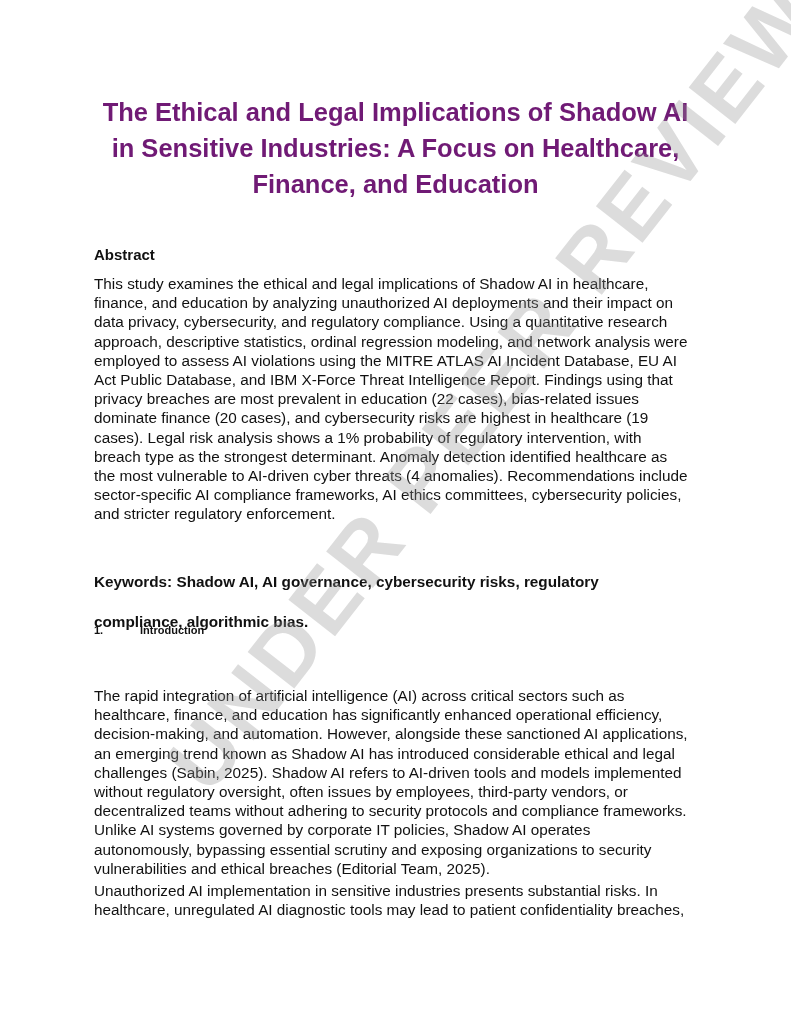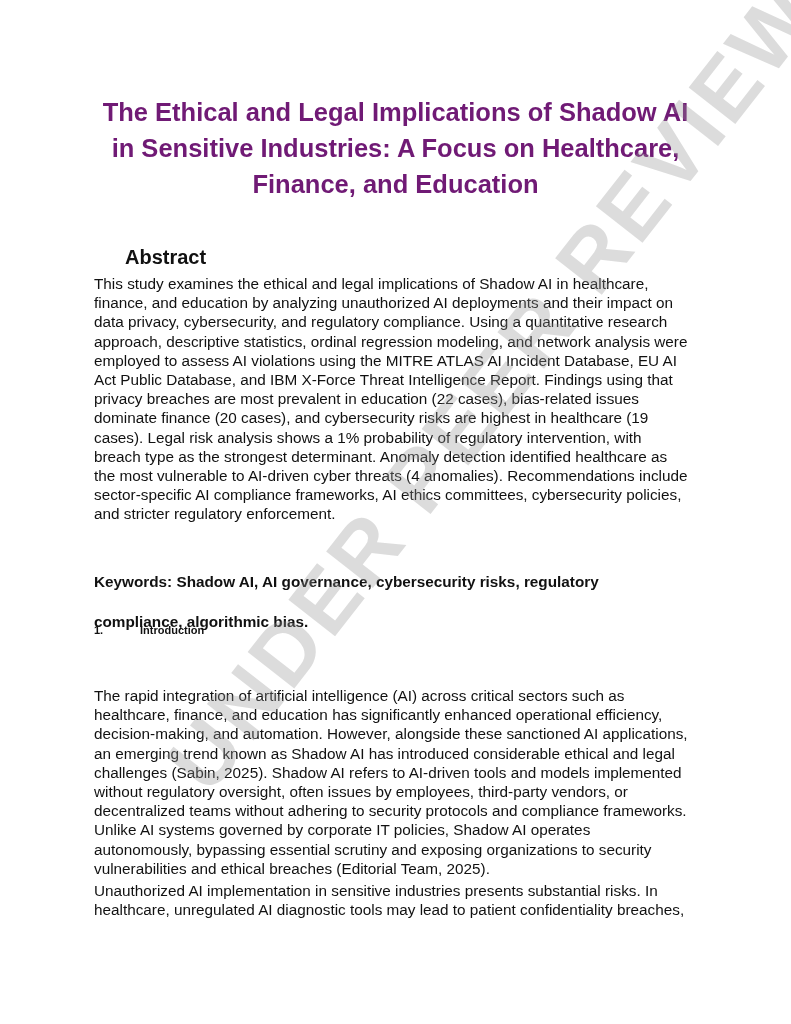--- a/index.html
+++ b/index.html
@@ -2,21 +2,21 @@
 <html><head>
 <meta charset="utf-8">
 <style>
   html, body { margin: 0; padding: 0; background: #ffffff; }
   body { width: 791px; height: 1024px; position: relative; overflow: hidden;
          font-family: "Liberation Sans", sans-serif; color: #111111; }
   .page { position: absolute; left: 0; top: 0; width: 791px; height: 1024px; }
   .title { position: absolute; left: 60px; width: 671px; top: 94px; text-align: center;
            font-weight: bold; font-size: 25.5px; line-height: 36px; color: #701a75; }
   .title div { white-space: nowrap; }
-  .h-abstract { position: absolute; left: 94px; top: 246px; font-weight: bold; font-size: 20px; margin-left: 31px; }
+  .h-abstract { position: absolute; left: 94px; top: 246px; font-weight: bold; font-size: 15px; }
   .para { position: absolute; left: 94px; font-size: 15.3px; line-height: 19.2px; }
   .para div { white-space: nowrap; }
   .kw { position: absolute; left: 94px; top: 552px; font-weight: bold; font-size: 15.3px; line-height: 19.6px; }
   .kw div { white-space: nowrap; margin-top: 20px; }
   .sec { position: absolute; left: 94px; top: 624px; font-weight: bold; font-size: 11px; }
   .sec .num { display: inline-block; width: 46px; }
   .watermark { position: absolute; left: 40px; top: 430px; width: 760px; text-align: center;
                font-size: 86px; font-weight: bold; color: rgba(150,150,150,0.33);
                transform: rotate(-52deg); transform-origin: 50% 50%; white-space: nowrap;
                letter-spacing: 4px; pointer-events: none; }

